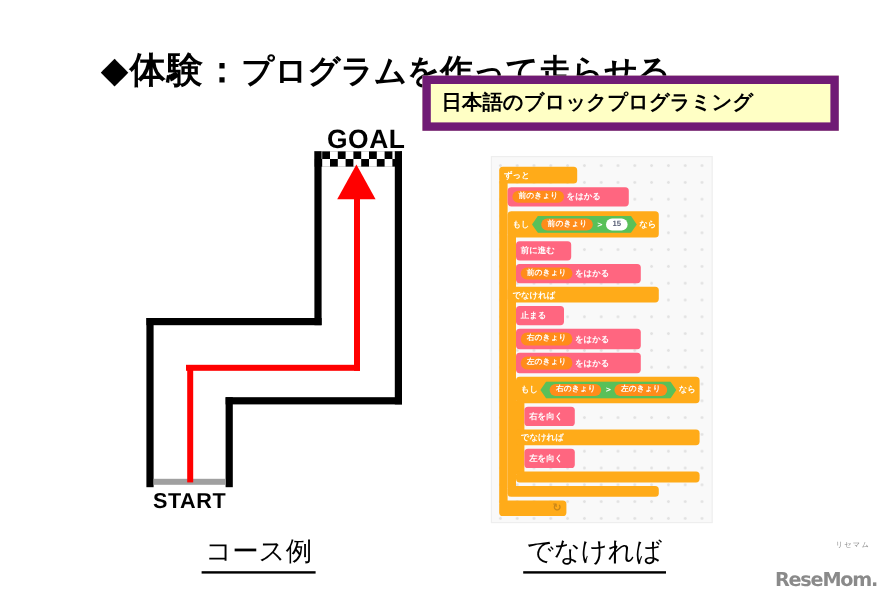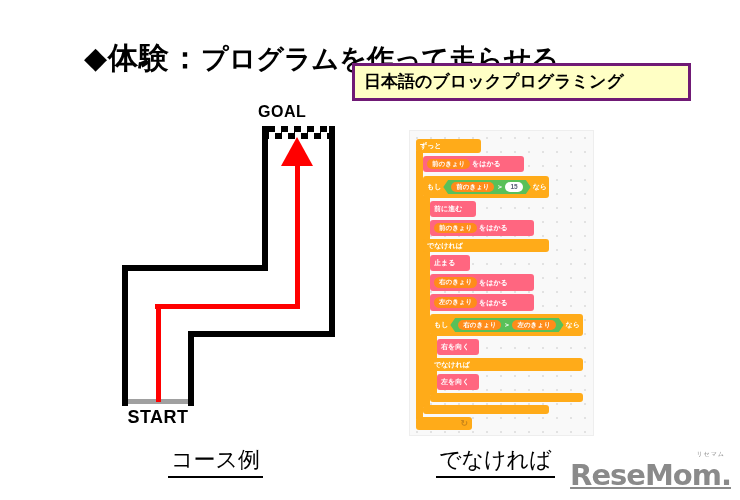--- a/index.html
+++ b/index.html
@@ -5,29 +5,29 @@
   html,body{margin:0;padding:0;background:#fff;}
   .stage{position:relative;width:740px;height:500px;background:#ffffff;overflow:hidden;
          font-family:"Liberation Sans","DejaVu Sans",sans-serif;color:#000;}
 
   
   .title{position:absolute;left:84px;top:14px;display:flex;align-items:baseline;white-space:nowrap;margin-top:24px;}
   .title-main{font-size:30px;font-weight:bold;letter-spacing:1px;}
   .title-sub{font-size:27px;font-weight:bold;}
 
   
-  .callout{position:absolute;left:352px;top:63px;width:318px;background:#FFFFC5;border:3px solid #701a75;
+  .callout{position:absolute;left:352px;top:63px;width:318px;background:#FFFFC5;border:7px solid #701a75;
            font-size:17px;font-weight:bold;line-height:1.55;padding:3px 6px 3px 9px;}
 
   
   .wall{position:absolute;background:#000;}
   .checker{position:absolute;left:262px;top:126px;width:73px;height:13px;
            background:repeating-conic-gradient(#000 0% 25%, #fff 0% 50%);background-size:13px 13px;}
-  .goal-label{position:absolute;left:258px;top:103px;width:80px;text-align:left;
-              font-size:16px;font-weight:bold;letter-spacing:0.5px;}
+  .goal-label{position:absolute;left:258px;top:103px;width:80px;text-align:right;
+              font-size:22px;font-weight:bold;letter-spacing:0.5px;}
   .start-label{position:absolute;left:118px;top:407px;width:80px;text-align:center;
                font-size:18px;font-weight:bold;letter-spacing:0.5px;}
   .start-line{position:absolute;left:128px;top:399px;width:60px;height:5px;background:#A0A0A0;}
   .redline{position:absolute;background:#FF0000;}
   .arrow-head{position:absolute;left:281px;top:137px;width:0;height:0;
               border-left:16px solid transparent;border-right:16px solid transparent;
               border-bottom:29px solid #FF0000;}
 
   
   .caption{position:absolute;font-size:22px;border-bottom:2px solid #000;padding:0 3px 1px;}
@@ -45,22 +45,22 @@
   .pink{background:#FF6680;}
   .oval{background:#FF8C1A;border-radius:8px;padding:2px 5px;font-size:6.5px;line-height:1;}
   .hex{background:#59C059;clip-path:polygon(5px 0,calc(100% - 5px) 0,100% 50%,calc(100% - 5px) 100%,5px 100%,0 50%);
        padding:2px 8px;display:flex;align-items:center;gap:2px;}
   .numoval{background:#fff;color:#575e75;border-radius:7px;padding:2px 5px;font-size:6.5px;line-height:1;}
   .op{font-size:7px;}
   .loop-icon{margin-left:auto;color:#c9861a;font-size:9px;line-height:1;}
 
   
   .logo{position:absolute;left:628px;top:452px;width:105px;height:40px;color:#8A8A8A;}
-  .logo-text{position:absolute;right:2px;bottom:0;font-weight:bold;font-size:29px;letter-spacing:-1px;
-             font-family:"DejaVu Sans",sans-serif;text-decoration:underline;}
+  .logo-text{position:absolute;right:2px;bottom:0;font-weight:bold;font-size:16px;letter-spacing:-1px;
+             font-family:"DejaVu Sans",sans-serif;}
   .logo-ruby{position:absolute;right:8px;top:-2px;font-size:6px;letter-spacing:1px;}
 </style>
 </head>
 <body>
 
 <div class="stage">
 
   <div class="title">
     <span class="title-main">◆体験：</span>
     <span class="title-sub">プログラムを作って走らせる</span>

